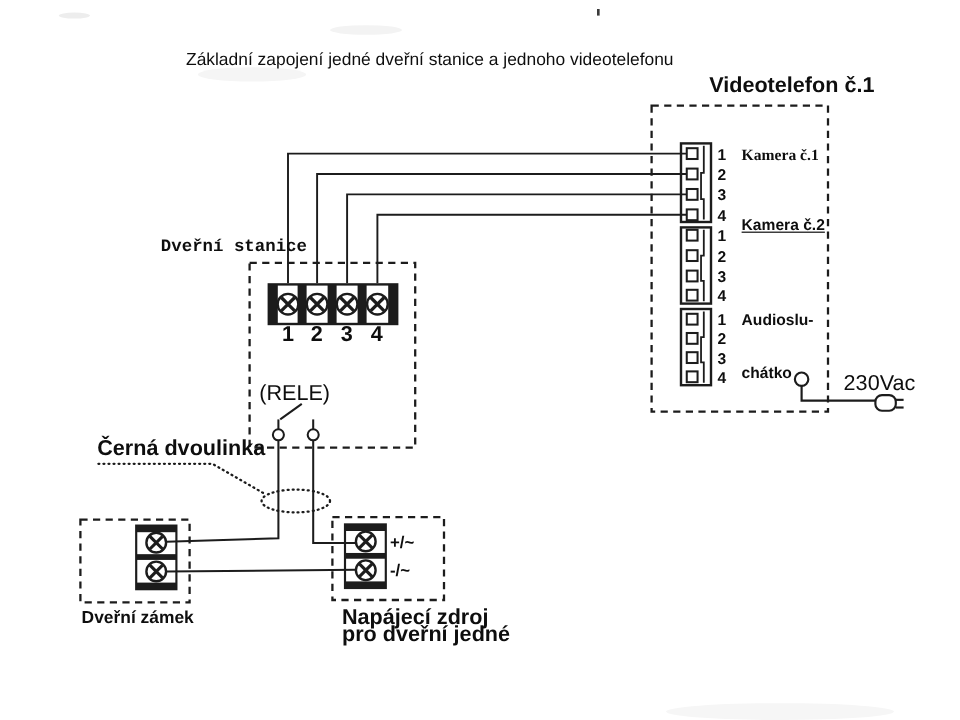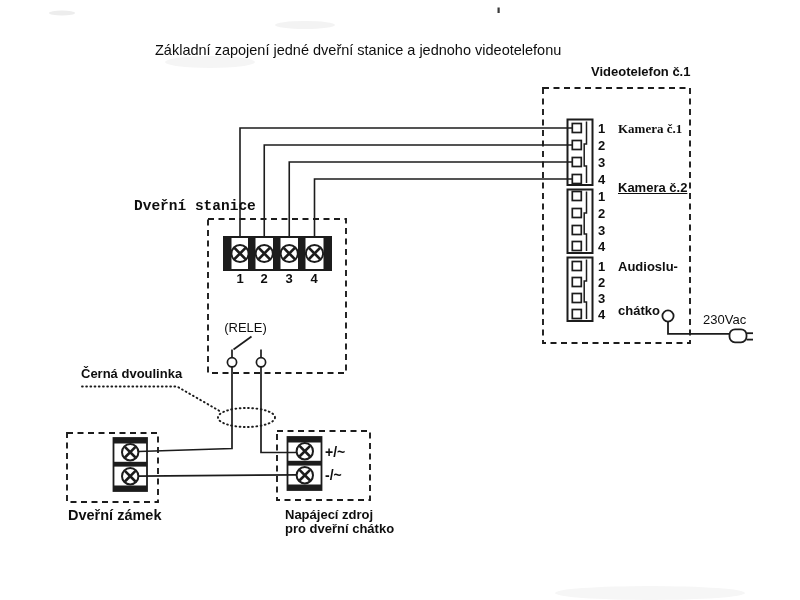--- a/index.html
+++ b/index.html
@@ -5,21 +5,21 @@
   html,body{margin:0;padding:0;}
   body{width:800px;height:600px;background:#ffffff;overflow:hidden;}
   .stage{position:relative;width:800px;height:421px;background:#ffffff;
          font-family:"Liberation Sans",sans-serif;}
   .stage svg{position:absolute;left:0;top:0;}
   .lbl{position:absolute;color:#0e0e0e;white-space:nowrap;line-height:15px;
        font-family:"Liberation Sans",sans-serif;}
   .b{font-weight:bold;}
   .c{transform:translateX(-50%);}
   .fs14{font-size:14.5px;}
-  .fs13{font-size:13px;}
+  .fs13{font-size:18px;}
   .fs12{font-size:13px;}
 </style>
 </head>
 <body>
 
 <div class="stage">
 
 <svg width="800" height="600" viewBox="0 0 800 600">
 
   <g stroke="none">
@@ -184,18 +184,18 @@
   <div class="lbl fs12 b c" style="left:601.5px;top:306.5px;">4</div>
   <div class="lbl fs12 b" style="left:618px;top:258.5px;text-align:center;">Audioslu-</div>
   <div class="lbl fs12 b" style="left:618px;top:274.5px;margin-top:28px;">chátko</div>
 
   <div class="lbl fs13 c" style="left:245.5px;top:319.5px;">(RELE)</div>
   <div class="lbl fs13" style="left:81px;top:366px;font-weight:bold;">Černá dvoulinka</div>
   <div class="lbl fs13" style="left:703px;top:312px;">230Vac</div>
 
   <div class="lbl fs14 b" style="left:68px;top:508px;">Dveřní zámek</div>
   <div class="lbl fs13 b" style="left:285px;top:506.5px;">Napájecí zdroj</div>
-  <div class="lbl fs13 b" style="left:285px;top:521px;">pro dveřní chátko</div>
+  <div class="lbl fs13 b" style="left:285px;top:521px;">pro dveřní jedné</div>
 
   <div class="lbl b" style="left:325px;top:444.5px;font-size:14px;">+/~</div>
   <div class="lbl b" style="left:325px;top:468px;font-size:14px;">-/~</div>
 
 </div>
 
 </body></html>

